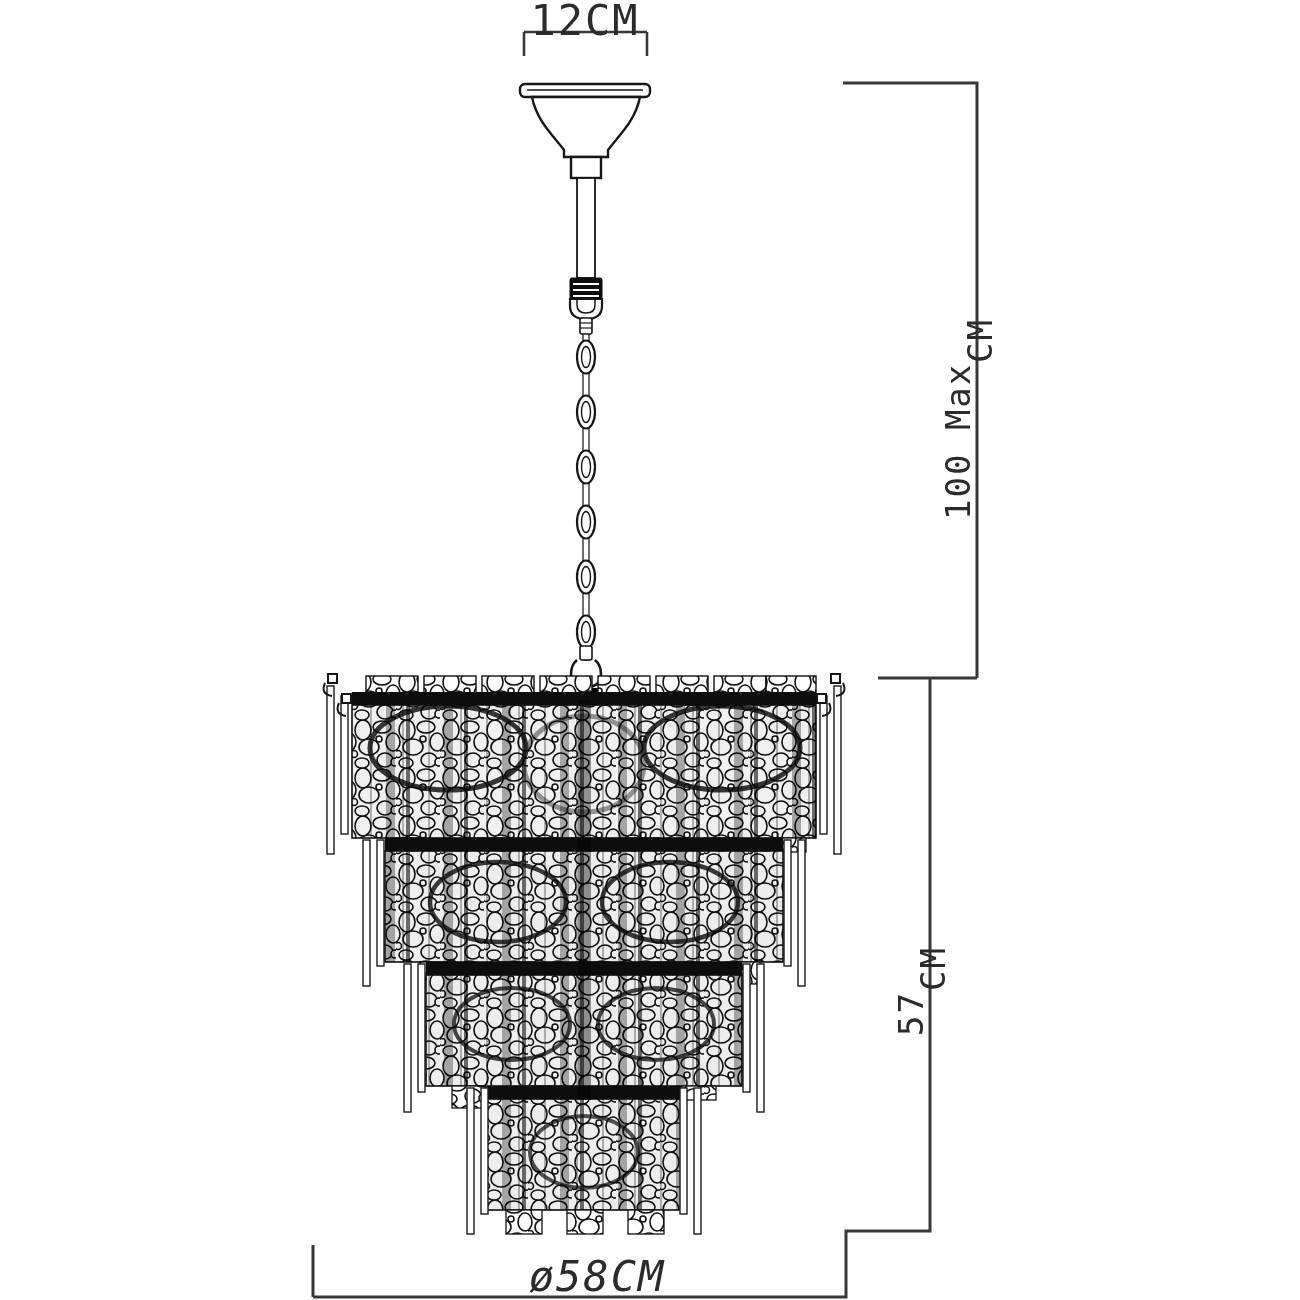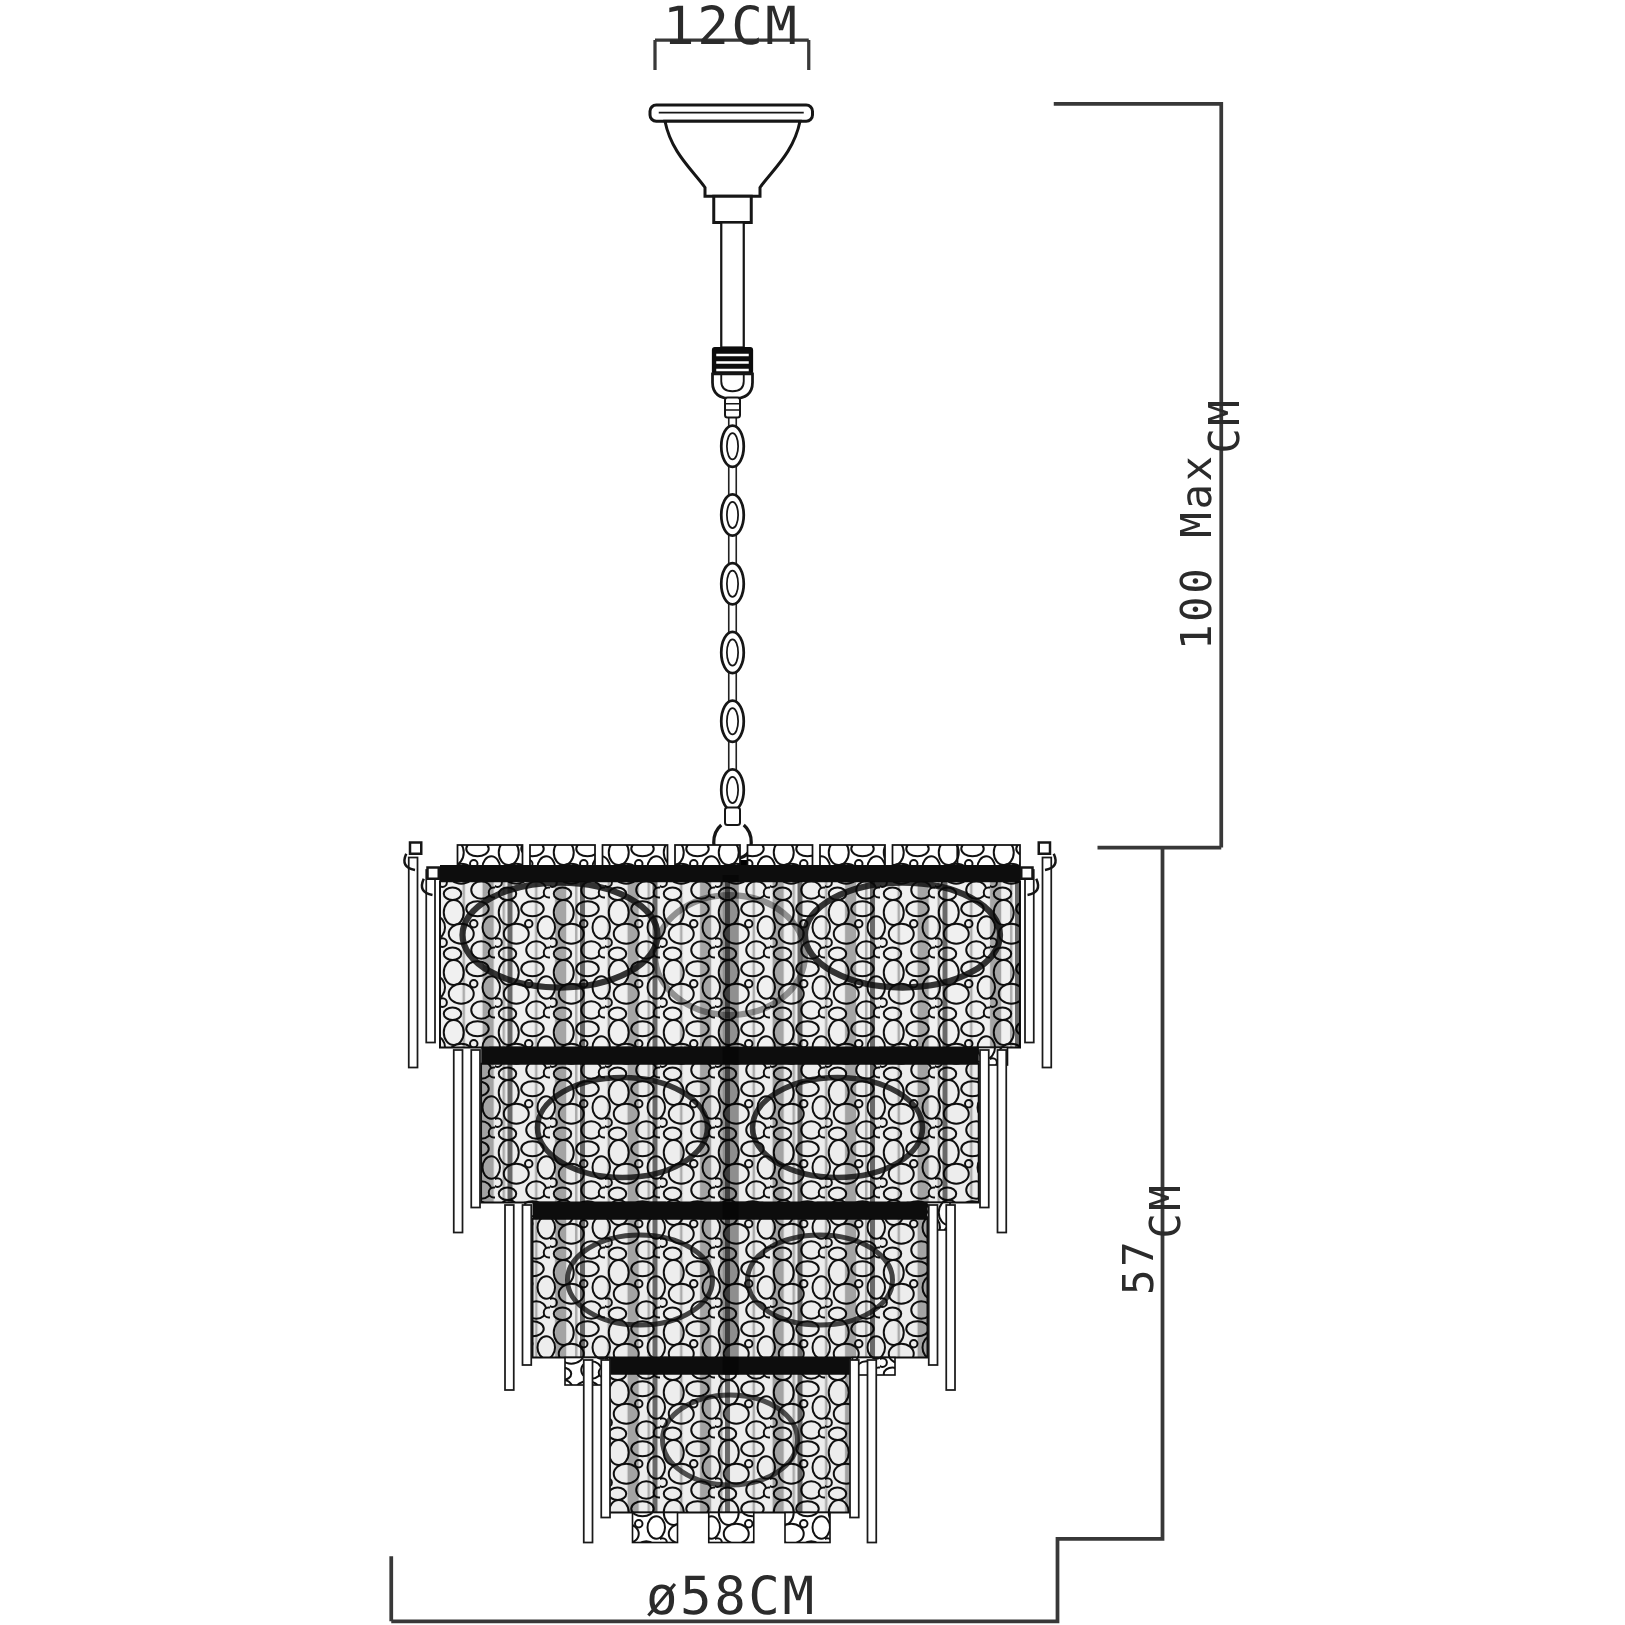--- a/index.html
+++ b/index.html
@@ -234,15 +234,15 @@
   <div class="dim-label v-label" style="left:941px;top:240px;height:280px;width:34px;">
     <span>100 Max</span>
     <span class="unit">CM</span>
   </div>
 
   <div class="dim-label v-label" style="left:894px;top:872px;height:164px;width:34px;">
     <span>57</span>
     <span class="unit">CM</span>
   </div>
 
-  <div class="dim-label h-label" style="left:440px;top:1256px;width:290px;">ø58CM</div>
+  <div class="dim-label h-label" style="left:452px;top:1256px;width:290px;font-style:italic;">ø58CM</div>
 
 </div>
 
 </body></html>

